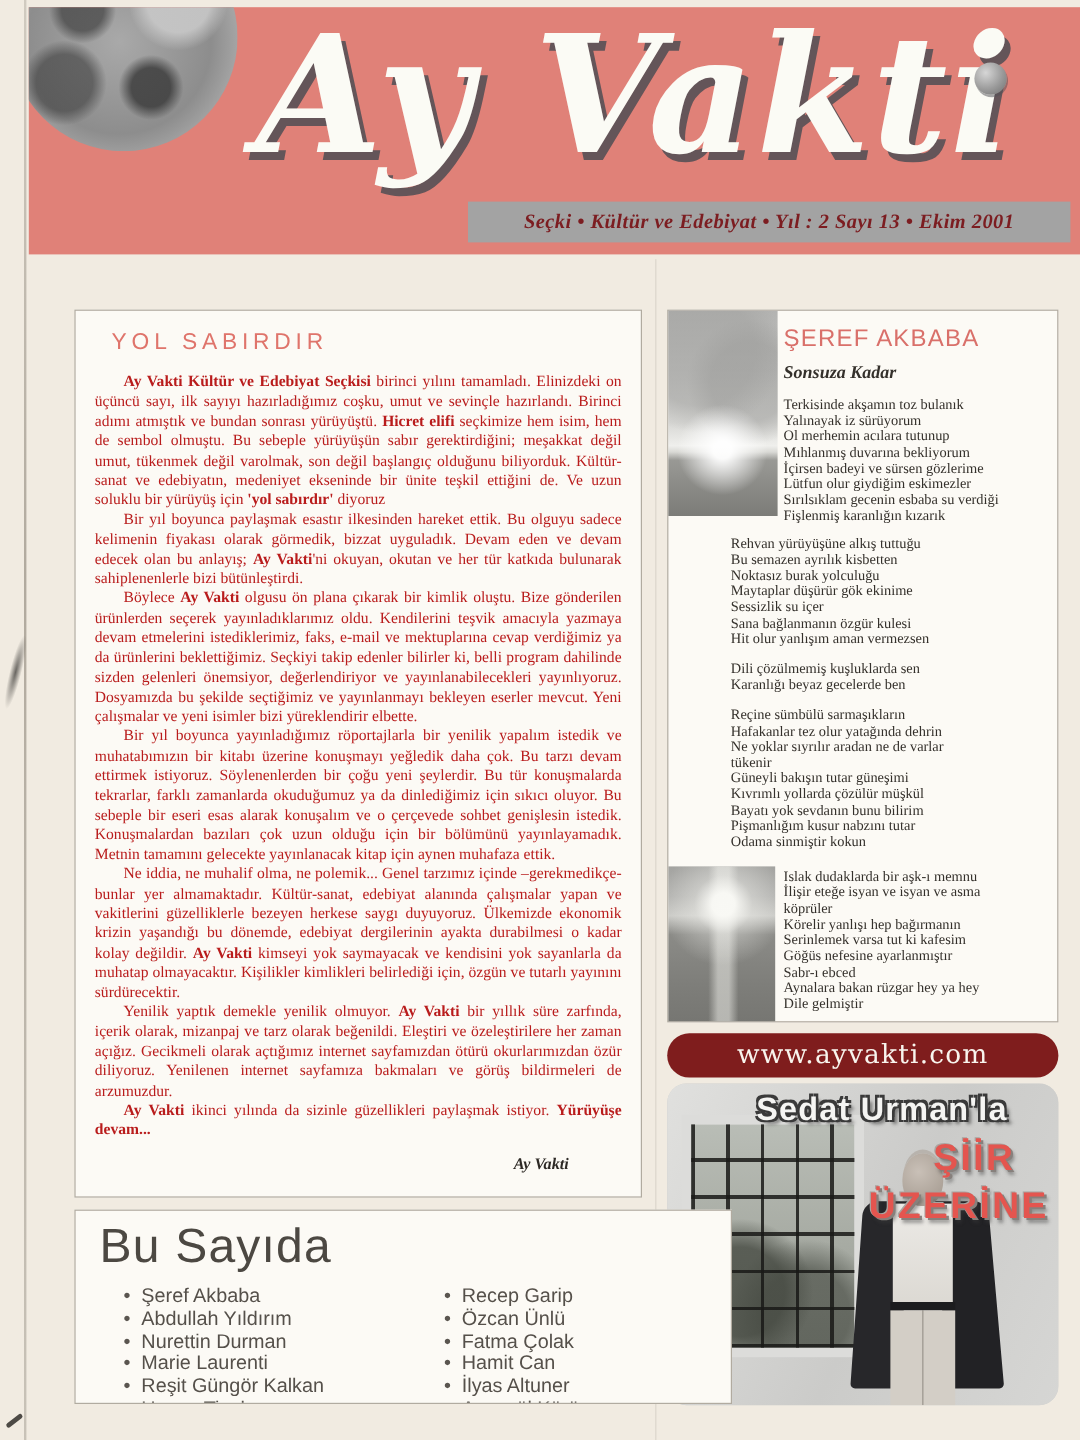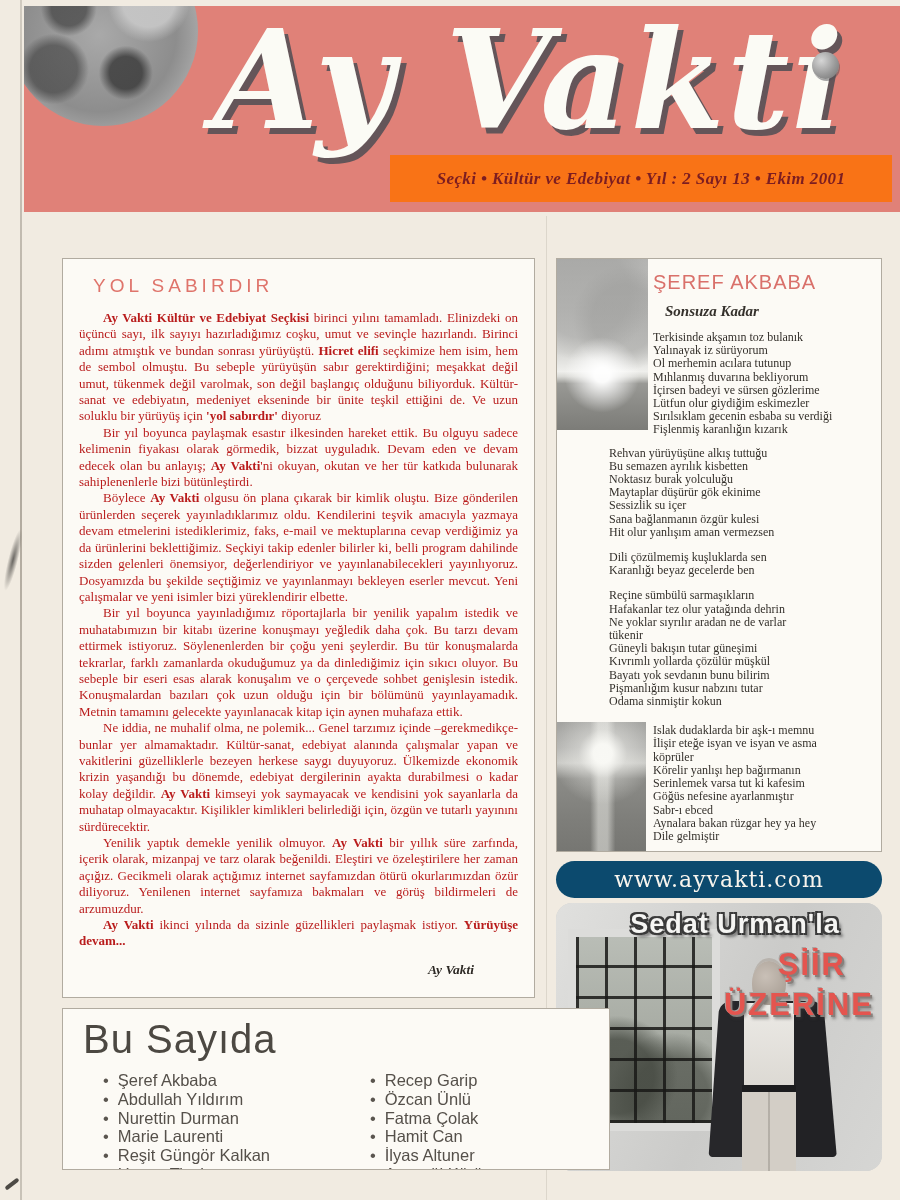--- a/index.html
+++ b/index.html
@@ -32,22 +32,22 @@
       radial-gradient(circle at 48% 52%, #a9a9a9 0%, #8d8d8d 55%, #b5b5b5 82%, #cccccc 100%);
   }
   .page-title { position:absolute; left:138px; right:4px; top:-6px; margin:0;
     text-align:center; white-space:nowrap;
     font-family:"DejaVu Serif", serif; font-style:italic; font-weight:bold;
     font-size:136px; line-height:1.18; letter-spacing:2px;
     color:#fbfbf5; text-shadow:5px 6px 0 rgba(78,78,84,.85); }
   .moon-dot { position:absolute; left:788px; top:46px; width:27px; height:27px; border-radius:50%;
     background:radial-gradient(circle at 35% 32%, #d6d6d6, #9a9a9a 55%, #6e6e6e 100%);
     box-shadow:1px 2px 0 rgba(80,80,85,.5); }
-  .subtitle-band { position:absolute; left:366px; right:8px; bottom:10px; height:47px;
-    background:#f97316; display:flex; align-items:center; justify-content:center; }
+  .subtitle-band { position:absolute; left:366px; right:8px; bottom:10px; height:34px;
+    background:#a3a3a3; display:flex; align-items:center; justify-content:center; }
   .subtitle-text { font-style:italic; font-weight:bold; font-size:17px;
     color:#7c1d21; letter-spacing:.4px; }
 
   
   .panel { background:#fcfaf5; border:1px solid #b1aba0; box-sizing:border-box; }
 
   
   .article-box { position:absolute; left:62px; top:258px; width:473px; height:740px;
     padding:12px 16px 0 16px; overflow:hidden; }
   .article-heading { font-family:"Liberation Sans", sans-serif; font-weight:400;
@@ -63,36 +63,36 @@
   .poem-row1 { position:relative; min-height:172px; }
   .photo-sea1 { position:absolute; left:-1px; top:-1px; width:92px; height:172px;
     background:
       radial-gradient(circle at 50% 68%, rgba(255,255,255,.95) 0 6%, rgba(255,255,255,0) 30%),
       radial-gradient(circle at 30% 20%, rgba(160,160,158,.5) 0 30%, rgba(160,160,158,0) 45%),
       radial-gradient(circle at 75% 35%, rgba(150,150,148,.45) 0 25%, rgba(150,150,148,0) 40%),
       linear-gradient(180deg,#b3b3b1 0%,#c2c2c0 30%,#d8d8d5 55%,#efefec 66%,#d9d9d5 69%,#999995 73%,#8a8a86 86%,#7c7c78 100%); }
   .poem-head-block { margin-left:96px; padding-top:12px; padding-right:8px; }
   .poem-author { font-family:"Liberation Sans", sans-serif; font-weight:400;
     font-size:20px; letter-spacing:1px; color:#d9706a; margin:0 0 9px 0; }
-  .poem-title { font-size:15px; font-weight:bold; font-style:italic; margin:0 0 11px 12px; }
+  .poem-title { font-size:15px; font-weight:bold; font-style:italic; margin:0 0 11px 0; }
   .stanza { font-size:12px; line-height:13.2px; margin:0; white-space:nowrap; }
   .mid-stanzas { margin:10px 0 0 52px; }
   .mid-stanzas .stanza { margin-bottom:12px; }
   .poem-row2 { position:relative; margin-top:2px; min-height:158px; }
   .photo-sea2 { position:absolute; left:-1px; top:2px; width:90px; height:158px;
     background:
       radial-gradient(circle at 52% 20%, rgba(250,250,246,.95) 0 7%, rgba(250,250,246,.35) 18%, rgba(250,250,246,0) 38%),
       linear-gradient(90deg, rgba(235,235,230,0) 38%, rgba(235,235,230,.55) 47% 57%, rgba(235,235,230,0) 66%),
       linear-gradient(180deg,#a3a3a0 0%,#b2b2af 16%,#c9c9c5 26%,#8b8b87 36%,#7e7e7a 62%,#6f6f6b 100%); }
   .poem-row2 .text-col { margin-left:96px; padding-top:4px; }
   .poem-row2 .stanza { margin-bottom:10px; }
 
   
   .url-pill { position:absolute; left:556px; top:861px; width:326px; height:37px;
-    background:#0c4a6e; border-radius:19px; display:flex; align-items:center; justify-content:center;
+    background:#7f1d1d; border-radius:19px; display:flex; align-items:center; justify-content:center;
     font-family:"DejaVu Serif", serif; font-size:22px; letter-spacing:1px; color:#f8f4ed; }
 
   
   .interview-card { position:absolute; left:556px; top:903px; width:326px; height:268px;
     border-radius:16px; overflow:hidden; background:#cfcfcd; }
   .iv-wall { position:absolute; inset:0;
     background:linear-gradient(115deg,#e0e0de 0%,#cbcbc9 55%,#d6d6d4 100%); }
   .iv-window { position:absolute; left:12px; top:26px; width:152px; height:202px;
     border:8px solid #dcdcda; box-sizing:border-box;
     background:

